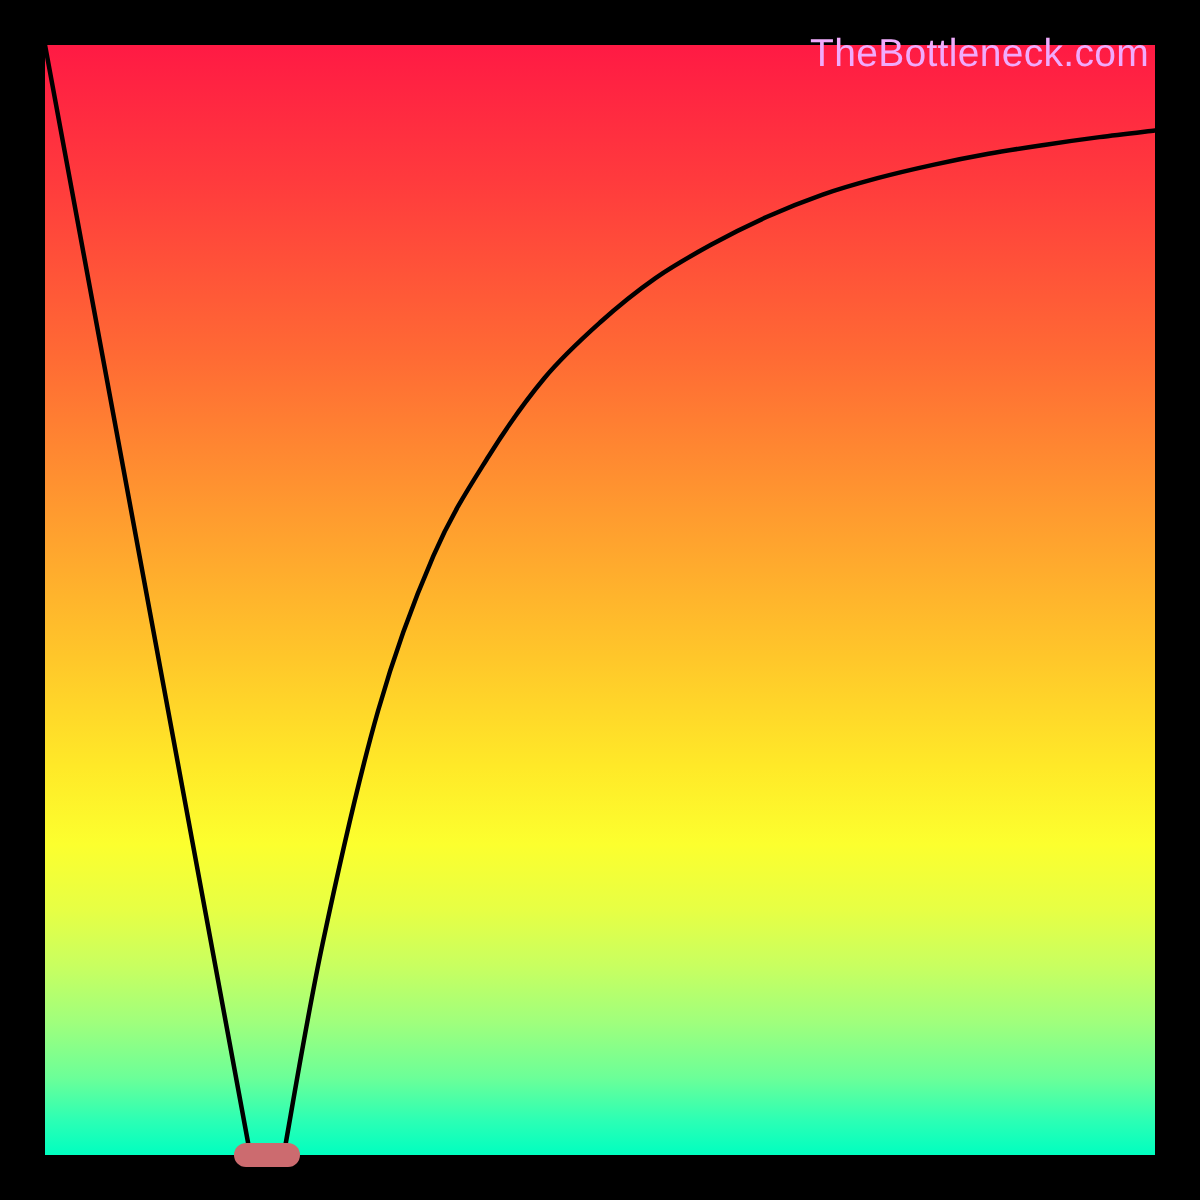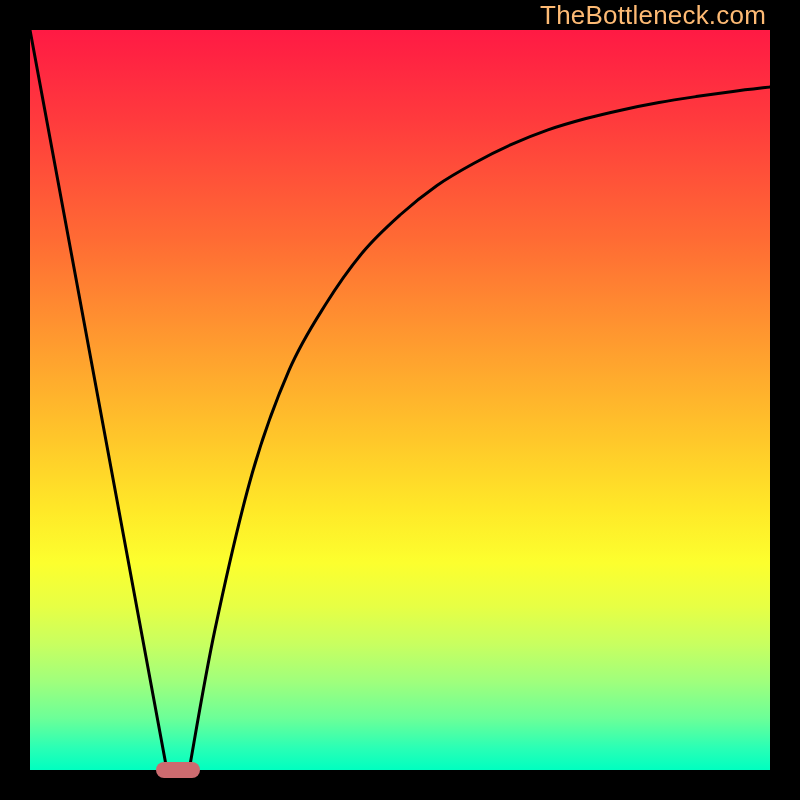--- a/index.html
+++ b/index.html
@@ -37,25 +37,25 @@
       #e6ff45 78%,
       #c8ff60 83%,
       #a0ff7c 88%,
       #6cff98 93%,
       #2affb5 97%,
       #00ffc0 100%
     );
   }
   .watermark {
     position: absolute;
-    top: 0;
+    top: 20px;
     right: 34px;
     font-size: 26px;
     font-weight: 400;
-    color: #fdba74;
+    color: #f0abfc;
     letter-spacing: 0.2px;
   }
   svg.curves {
     position: absolute;
     top: 0;
     left: 0;
   }
   .marker {
     position: absolute;
     width: 44px;

